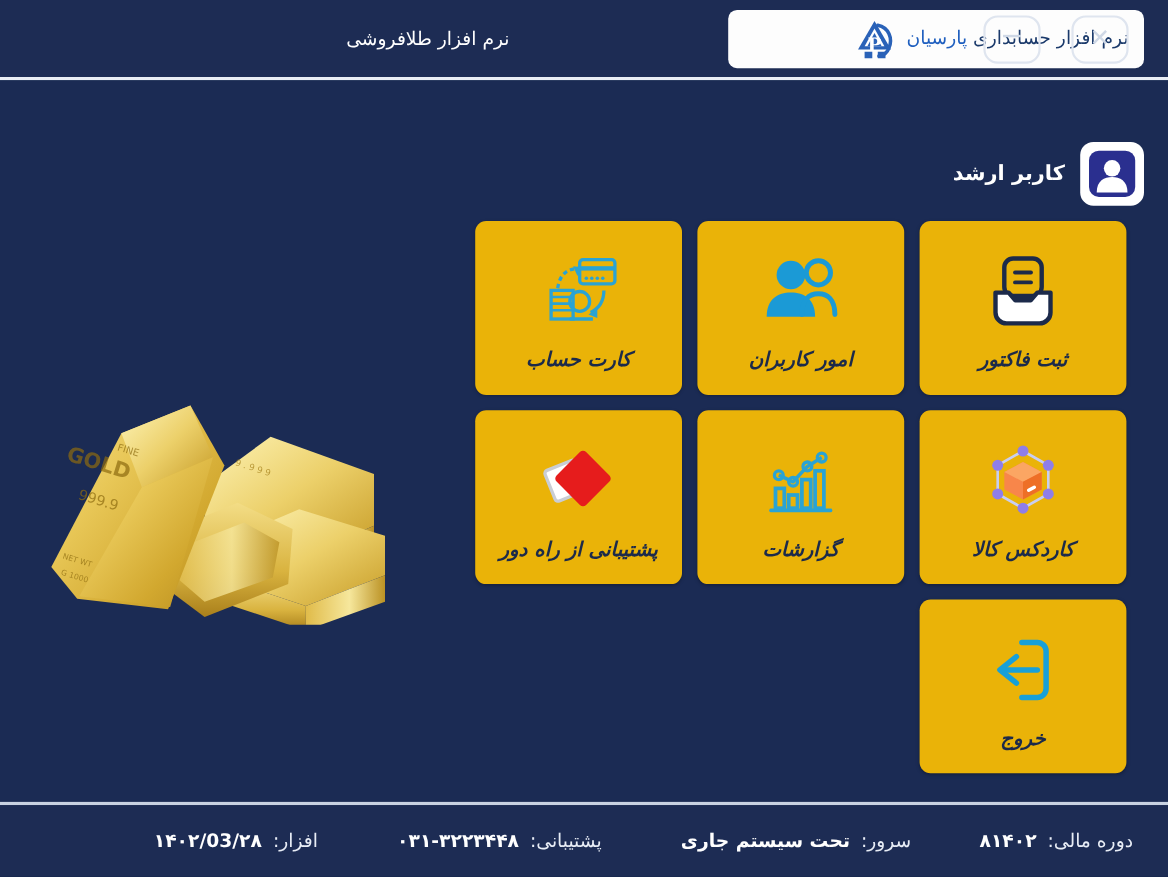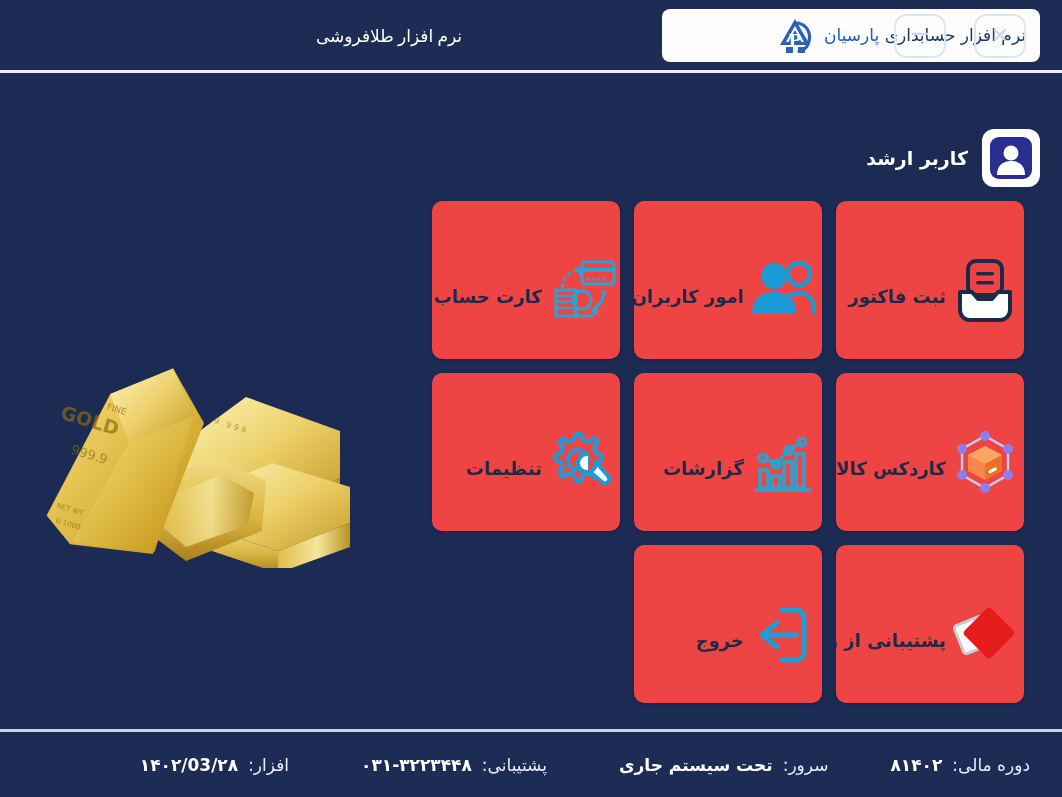--- a/index.html
+++ b/index.html
@@ -58,21 +58,20 @@
   #window-title {
     position: absolute;
     left: 0; top: 0;
     width: 968px; height: 72px;
     display: flex;
     align-items: center;
     justify-content: center;
     font-size: 17px;
     color: #ffffff;
     pointer-events: none;
-    font-family: Liberation Serif, serif;
   }
   #window-title span { transform: translateX(-95px); }
 
   .winbtn {
     position: absolute;
     top: 14px;
     width: 52px; height: 44px;
     border: 2.5px solid #dfe5ef;
     border-radius: 13px;
     box-sizing: border-box;
@@ -138,31 +137,32 @@
     position: absolute;
     left: 430px; top: 128px;
     width: 594px;
     display: grid;
     grid-template-columns: repeat(3, 188px);
     grid-template-rows: repeat(3, 158px);
     gap: 14px 14px;
     direction: rtl;
   }
   .tile {
-    background: #ef4444;
+    background: #eab308;
     border-radius: 10px;
     display: flex;
-    flex-direction: row;
+    flex-direction: column;
     align-items: center;
     justify-content: flex-start;
     cursor: pointer;
     box-sizing: border-box;
     padding-top: 22px;
     box-shadow: 0 1px 3px rgba(0,0,0,0.25);
     overflow: hidden;
+    font-style: italic;
   }
   .tile-icon {
     height: 84px;
     display: flex;
     align-items: center;
     justify-content: center;
   }
   .tile-label {
     margin-top: 10px;
     font-size: 18px;
@@ -383,30 +383,20 @@
           <circle cx="19" cy="34" r="4" fill="none" stroke="#2aa3d4" stroke-width="3"></circle>
           <circle cx="32" cy="40" r="4" fill="none" stroke="#2aa3d4" stroke-width="3"></circle>
           <circle cx="45" cy="26" r="4" fill="none" stroke="#2aa3d4" stroke-width="3"></circle>
           <circle cx="58" cy="18" r="4" fill="none" stroke="#2aa3d4" stroke-width="3"></circle>
           <line x1="12" y1="66" x2="66" y2="66" stroke="#2aa3d4" stroke-width="3.4" stroke-linecap="round"></line>
         </svg>
       </div>
       <div class="tile-label">گزارشات</div>
     </div>
 
-    <div class="tile">
-      <div class="tile-icon">
-        <svg width="78" height="78" viewBox="0 0 78 78">
-          <path d="M34 10 l5 0 l2 6 l6 2 l5 -4 l4 4 l-4 5 l2 6 l6 2 l0 5 l-6 2 l-2 6 l4 5 l-4 4 l-5 -4 l-6 2 l-2 6 l-5 0 l-2 -6 l-6 -2 l-5 4 l-4 -4 l4 -5 l-2 -6 l-6 -2 l0 -5 l6 -2 l2 -6 l-4 -5 l4 -4 l5 4 l6 -2 Z" fill="none" stroke="#2199d6" stroke-width="4" stroke-linejoin="round"></path>
-          <circle cx="36" cy="36" r="10" fill="none" stroke="#2199d6" stroke-width="4"></circle>
-          <path d="M46 30 a9 9 0 1 0 8 8 l12 14 a4 4 0 0 1 -6 6 l-14 -12" fill="#ffffff" stroke="#2199d6" stroke-width="4" stroke-linejoin="round"></path>
-        </svg>
-      </div>
-      <div class="tile-label">تنظیمات</div>
-    </div>
 
 
     <div class="tile">
       <div class="tile-icon">
         <svg width="78" height="78" viewBox="0 0 78 78">
           <rect x="12" y="24" width="30" height="30" rx="3" fill="#ffffff" stroke="#c9cdd4" stroke-width="3" transform="rotate(-22 27 39)"></rect>
           <rect x="24" y="18" width="38" height="38" rx="4" fill="#e61c1c" transform="rotate(45 43 37)"></rect>
         </svg>
       </div>
       <div class="tile-label">پشتیبانی از راه دور</div>

